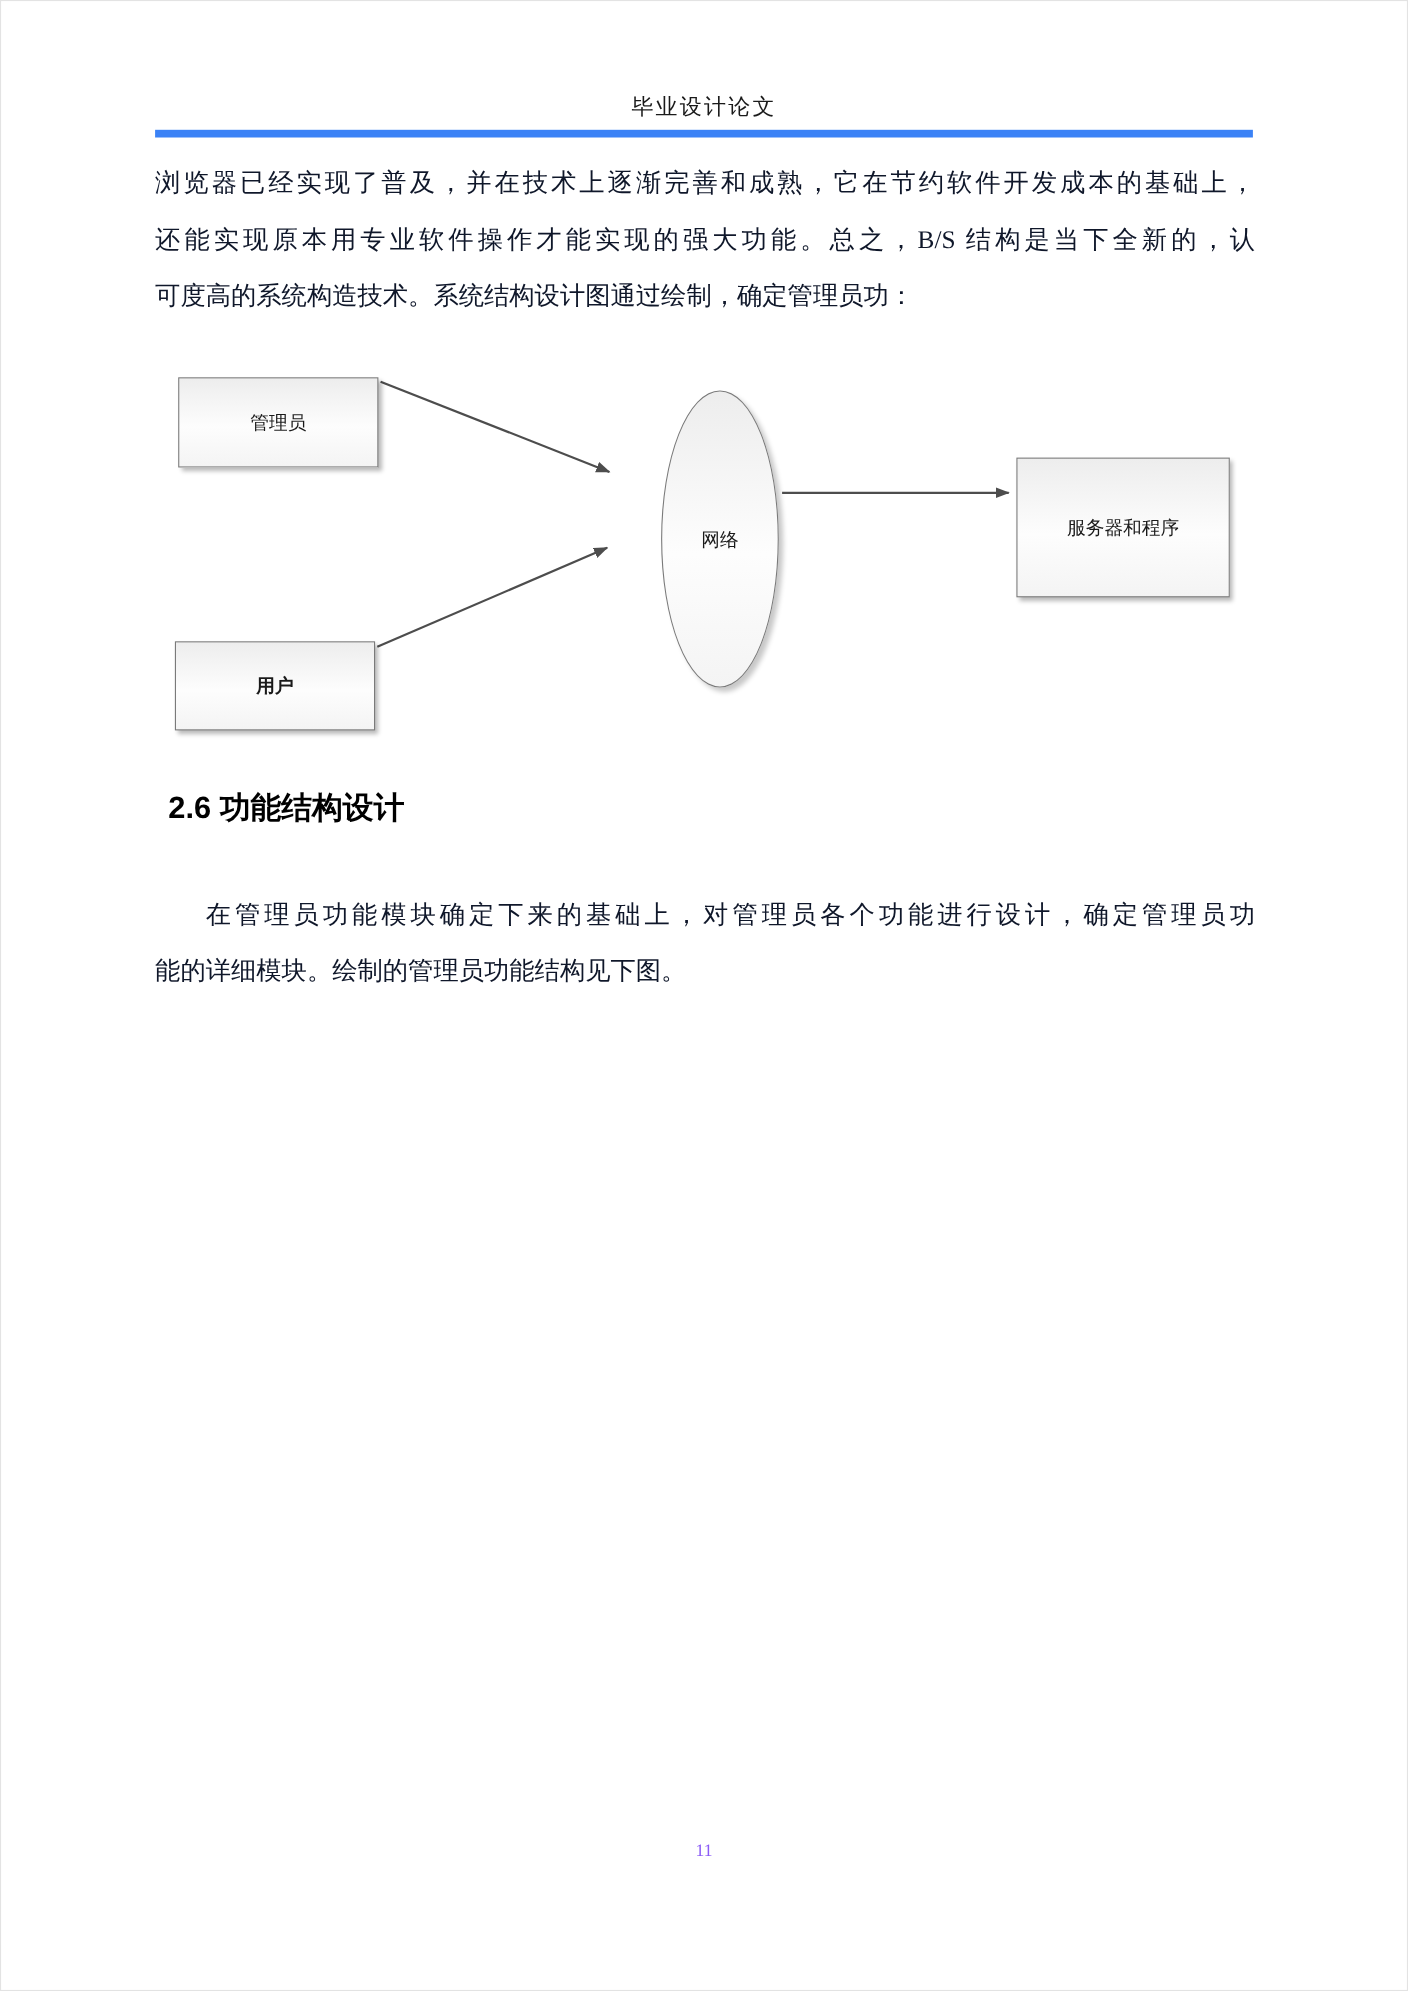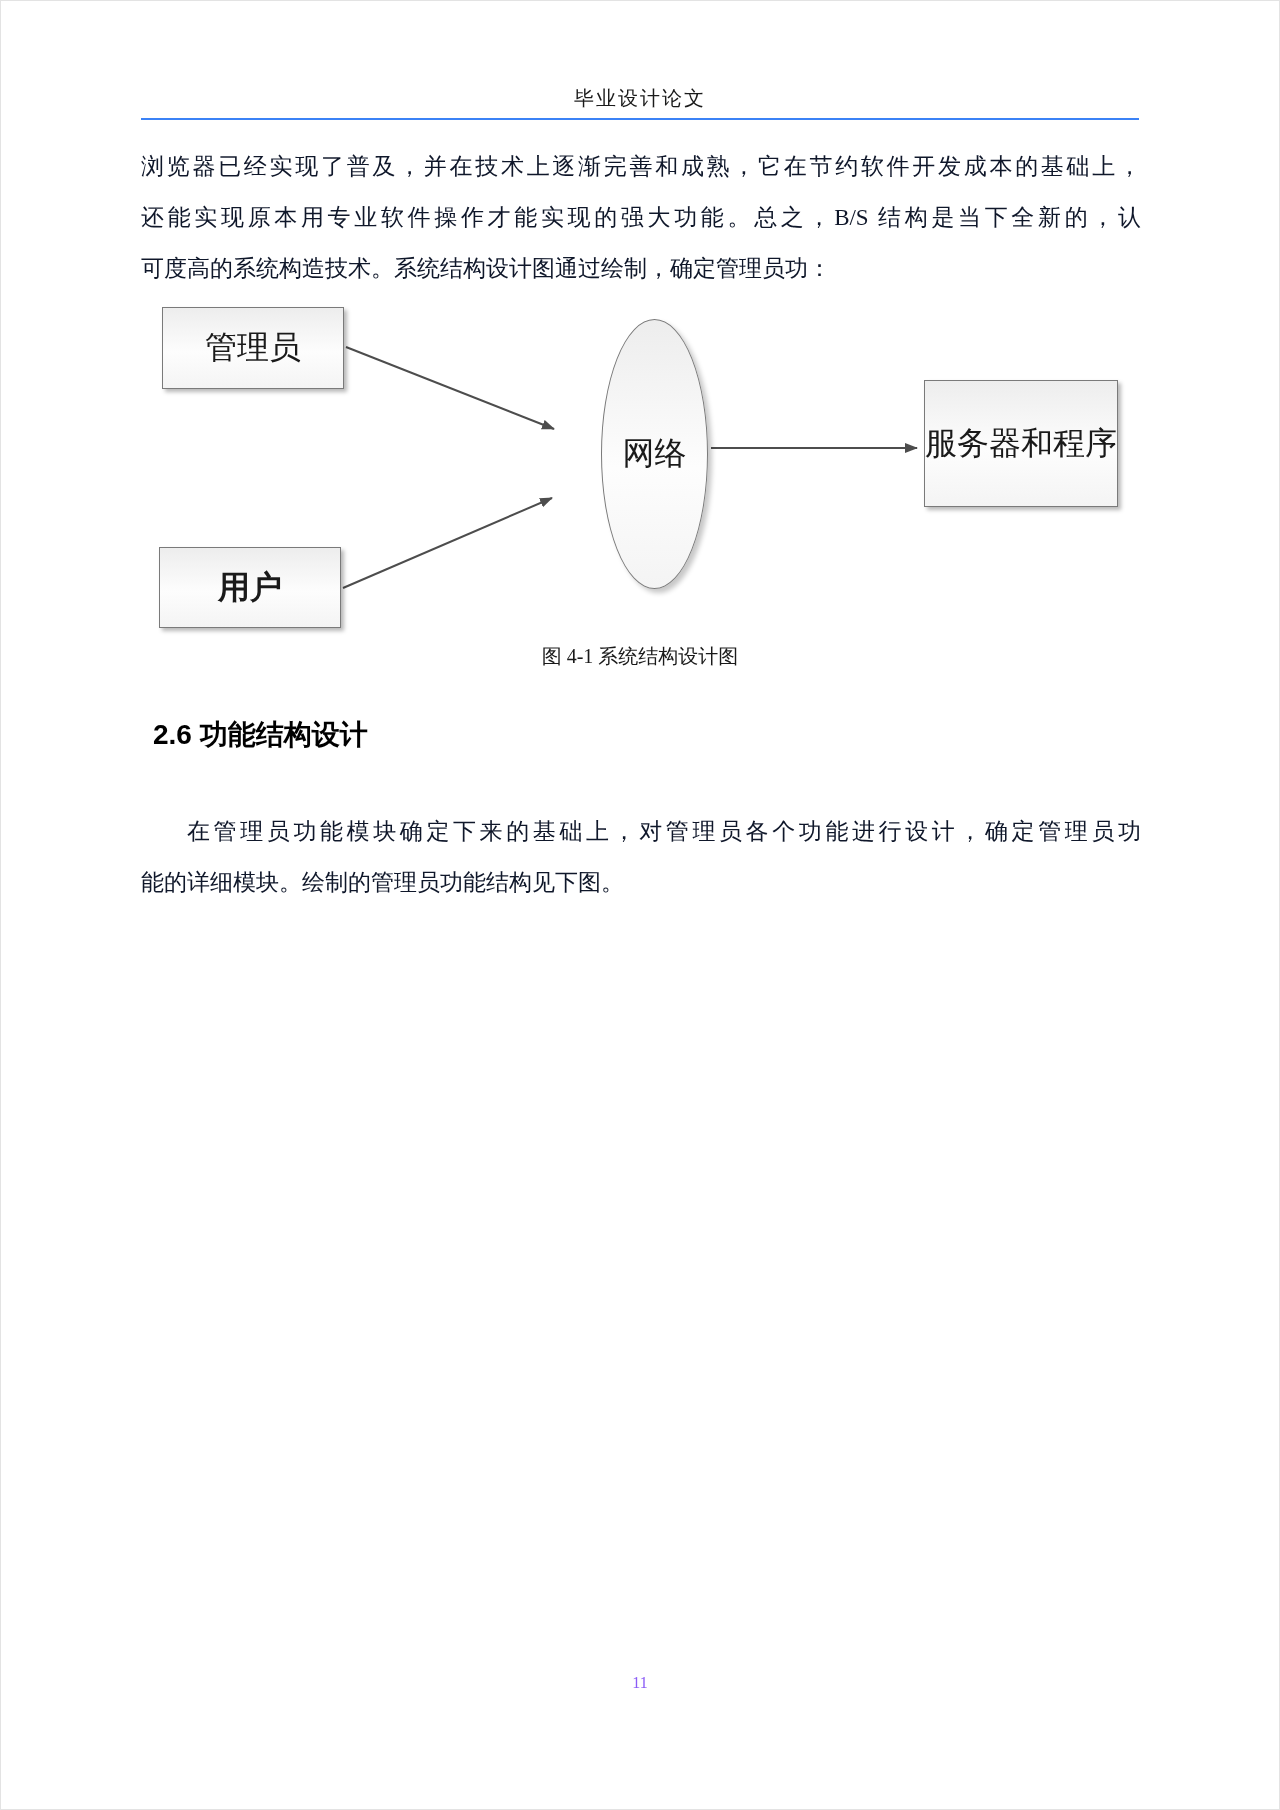--- a/index.html
+++ b/index.html
@@ -18,21 +18,21 @@
     box-sizing: border-box;
     overflow: hidden;
   }
   
   .header {
     position: absolute;
     left: 140px;
     right: 140px;
     top: 84px;
     padding-bottom: 7px;
-    border-bottom: 2px solid #3b82f6;
+    border-bottom: 7px solid #3b82f6;
     text-align: center;
   }
   .header-title {
     font-size: 20px;
     line-height: 26px;
     letter-spacing: 2px;
     color: #1a1a1a;
   }
   
   .para {
@@ -73,22 +73,23 @@
   .shape {
     position: absolute;
     box-sizing: border-box;
     border: 1px solid #7a7a7a;
     background: linear-gradient(to bottom, #ededed 0%, #fdfdfd 55%, #f4f4f4 100%);
     box-shadow: 3px 3px 4px rgba(0,0,0,0.28);
     display: flex;
     align-items: center;
     justify-content: center;
     font-family: "Liberation Sans", sans-serif;
-    font-size: 32px;
+    font-size: 17px;
     color: #1a1a1a;
+    margin-top: 36px;
   }
   .box-admin  { left: 161px; top: 6px;   width: 182px; height: 82px; }
   .box-user   { left: 158px; top: 246px; width: 182px; height: 81px; font-weight: bold; }
   .box-server { left: 923px; top: 79px;  width: 194px; height: 127px; }
   .ellipse {
     left: 600px; top: 18px; width: 107px; height: 270px;
     border-radius: 50%;
     box-shadow: 4px 4px 5px rgba(0,0,0,0.22);
   }
   
@@ -159,21 +160,20 @@
       <span>用户</span>
     </div>
     <div class="shape ellipse">
       <span>网络</span>
     </div>
     <div class="shape box-server">
       <span>服务器和程序</span>
     </div>
   </div>
 
-  <div class="caption">图 4-1 系统结构设计图</div>
 
   <h2 class="heading">2.6 功能结构设计</h2>
 
   <div class="para p2">
     <div class="line justify indent">在管理员功能模块确定下来的基础上，对管理员各个功能进行设计，确定管理员功</div>
     <div class="line">能的详细模块。绘制的管理员功能结构见下图。</div>
   </div>
 
   <div class="page-number">11</div>
 

